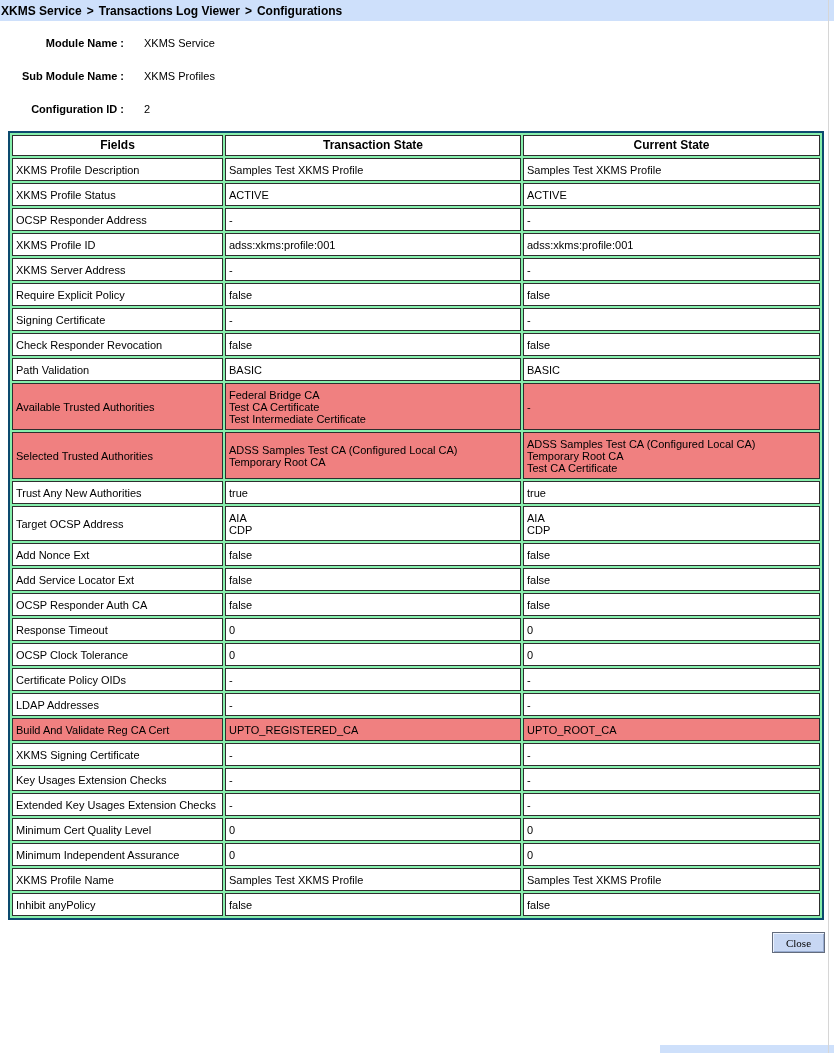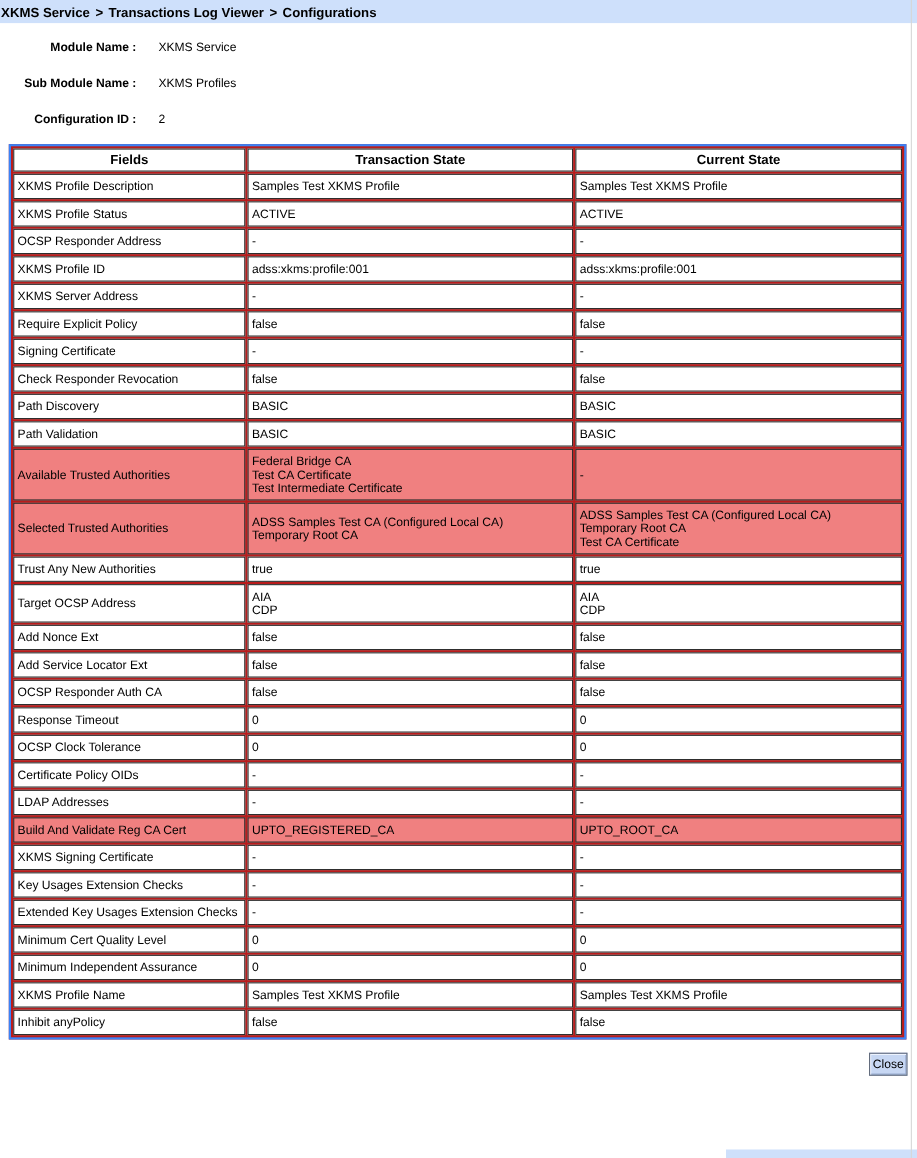--- a/index.html
+++ b/index.html
@@ -37,22 +37,22 @@
   }
   .info-label { font-weight: bold; text-align: right; }
   .info-value { text-align: left; }
 
   
   table.config {
     margin: 15px 8px 0 8px;
     width: 814px;
     border-collapse: separate;
     border-spacing: 2px;
-    border: 2px solid #3b82f6;
-    background: #b91c1c;
+    border: 2px solid #0c4a6e;
+    background: #86efac;
     table-layout: fixed;
   }
   col.c-fields { width: 211px; }
   col.c-trans  { width: 296px; }
   col.c-curr   { width: 297px; }
   th {
     border: 1px solid #2e2e2e;
     font-weight: bold;
     font-size: 12px;
     text-align: center;
@@ -70,23 +70,23 @@
     background: #ffffff;
   }
   tr.hl td { background: var(--highlight-color, #f08080); }
 
   
   .button-row {
     margin: 12px 9px 0 0;
     text-align: right;
   }
   button.close-btn {
-    width: 35px;
+    width: 53px;
     height: 21px;
-    font-family: Liberation Sans, sans-serif;
+    font-family: Liberation Serif, serif;
     font-size: 11px;
     color: #000;
     background: var(--button-color, #c7d7f3);
     border: 1px solid #636c7d;
     box-shadow: inset 1px 1px 0 #edf3fe, inset -1px -1px 0 #97abd0;
     cursor: pointer;
   }
 
   
   .bottom-strip {
@@ -175,25 +175,20 @@
         <td>Signing Certificate</td>
         <td>-</td>
         <td>-</td>
       </tr>
       <tr>
         <td>Check Responder Revocation</td>
         <td>false</td>
         <td>false</td>
       </tr>
       <tr>
-        <td>Path Discovery</td>
-        <td>BASIC</td>
-        <td>BASIC</td>
-      </tr>
-      <tr>
         <td>Path Validation</td>
         <td>BASIC</td>
         <td>BASIC</td>
       </tr>
       <tr class="hl">
         <td>Available Trusted Authorities</td>
         <td>Federal Bridge CA
 Test CA Certificate
 Test Intermediate Certificate</td>
         <td>-</td>

